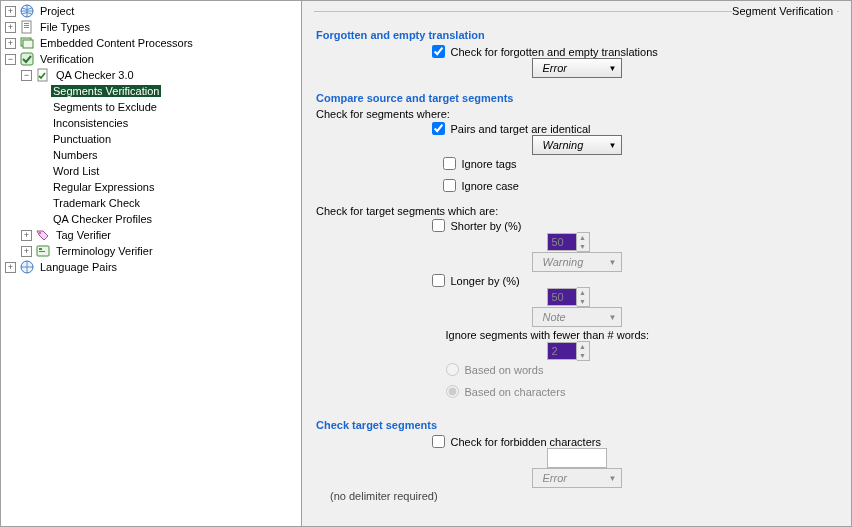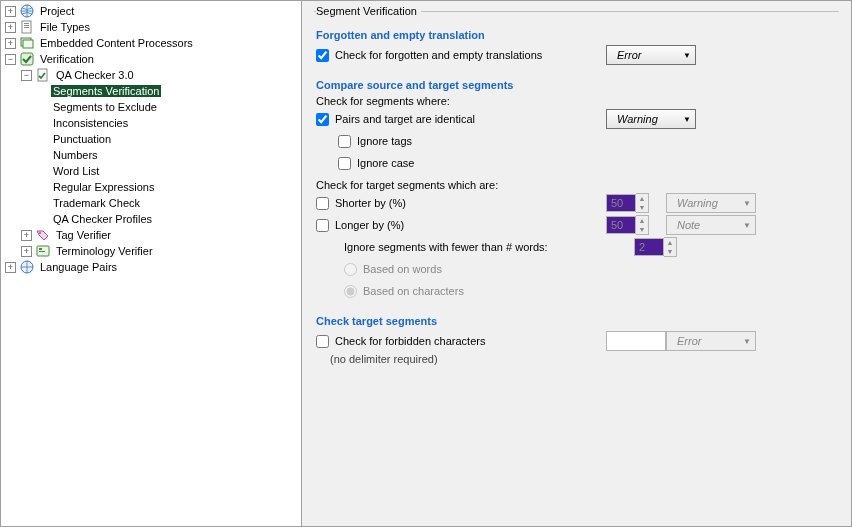--- a/index.html
+++ b/index.html
@@ -12,23 +12,23 @@
   .node{display:flex;align-items:center;height:16px;padding:0 2px;cursor:default;}
   .node .exp{width:11px;height:11px;border:1px solid #888;box-sizing:border-box;display:flex;align-items:center;justify-content:center;font-size:9px;line-height:1;color:#555;margin-right:3px;background:#fff;}
   .node .exp.blank{border:none;background:transparent;}
   .ic{width:16px;height:16px;display:inline-flex;align-items:center;justify-content:center;margin-right:3px;flex-shrink:0;}
   .ic svg{width:16px;height:16px;}
   .lbl{padding:0 2px;}
   .lbl.sel{background:#14532d;color:#fff;}
   
   .right-pane{flex:1;height:100%;background:#f0f0f0;border:1px solid #a0a0a0;border-left:none;box-sizing:border-box;padding:4px 12px;overflow:auto;}
   fieldset.group{border:1px solid #c0c0c0;border-width:0;border-top-width:1px;margin:0 0 8px 0;padding:6px 2px 0 2px;}
-  fieldset.group>legend{padding:0 4px 0 0;font-size:11px;}
+  fieldset.group>legend{padding:0 4px 0 0;font-size:11px;text-align:right;}
   .sect{color:#1a66d0;font-weight:bold;margin:6px 0 4px 0;}
-  .row{display:flex;align-items:center;margin:2px 0;min-height:20px;}
+  .row{display:flex;align-items:center;margin:2px 0;min-height:20px;flex-direction:column;}
   .row .left{width:290px;display:flex;align-items:center;}
   .chk{margin:0 6px 0 0;}
   .indent1{margin-left:22px;}
   .indent1b{margin-left:28px;}
   .dd{width:90px;height:20px;border:1px solid #707070;background:linear-gradient(#fdfdfd,#e6e6e6);display:flex;align-items:center;justify-content:space-between;padding:0 4px 0 10px;font-size:11px;box-sizing:border-box;font-style:italic;}
   .dd.dis{color:#888;border-color:#b5b5b5;background:#eee;}
   .dd .arrow{font-size:8px;}
   .spin{display:flex;align-items:center;}
   .spin input{width:30px;height:18px;border:1px solid #b5b5b5;background:#4c1d95;text-align:left;padding:0 4px;font-family:inherit;font-size:11px;color:#888;box-sizing:border-box;}
   .spin .btns{display:flex;flex-direction:column;height:18px;border:1px solid #b5b5b5;border-left:none;}

